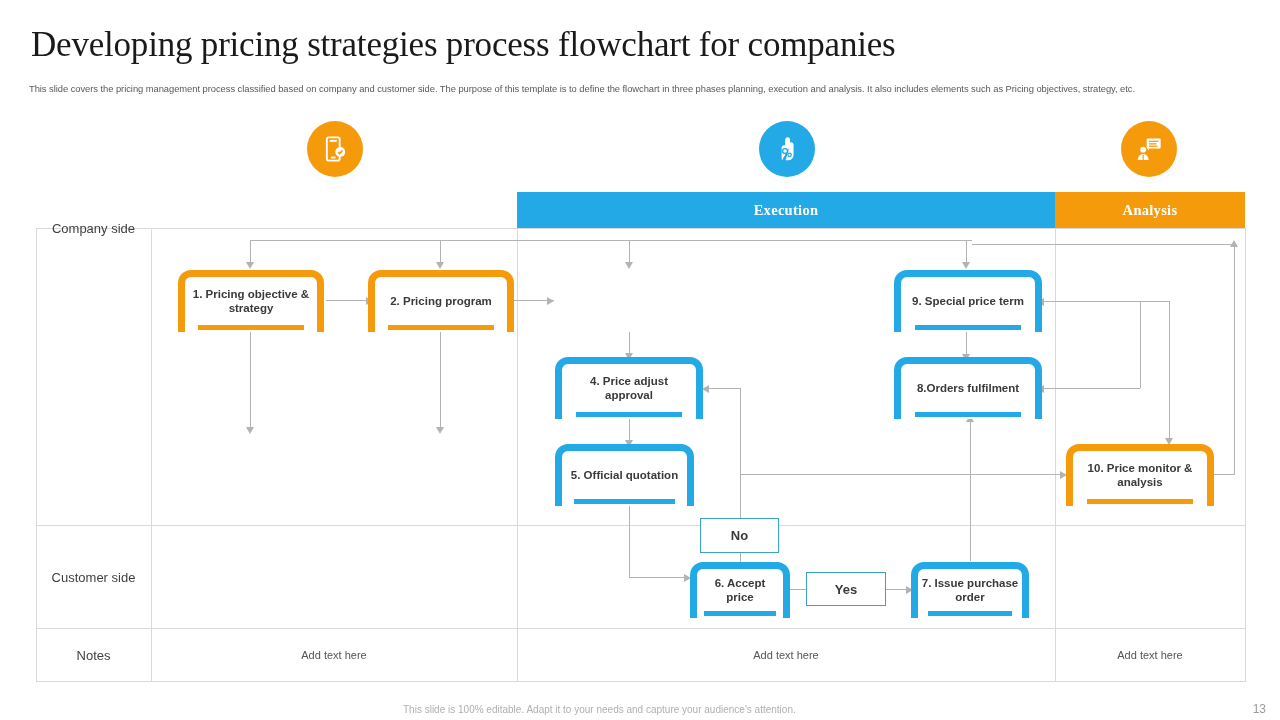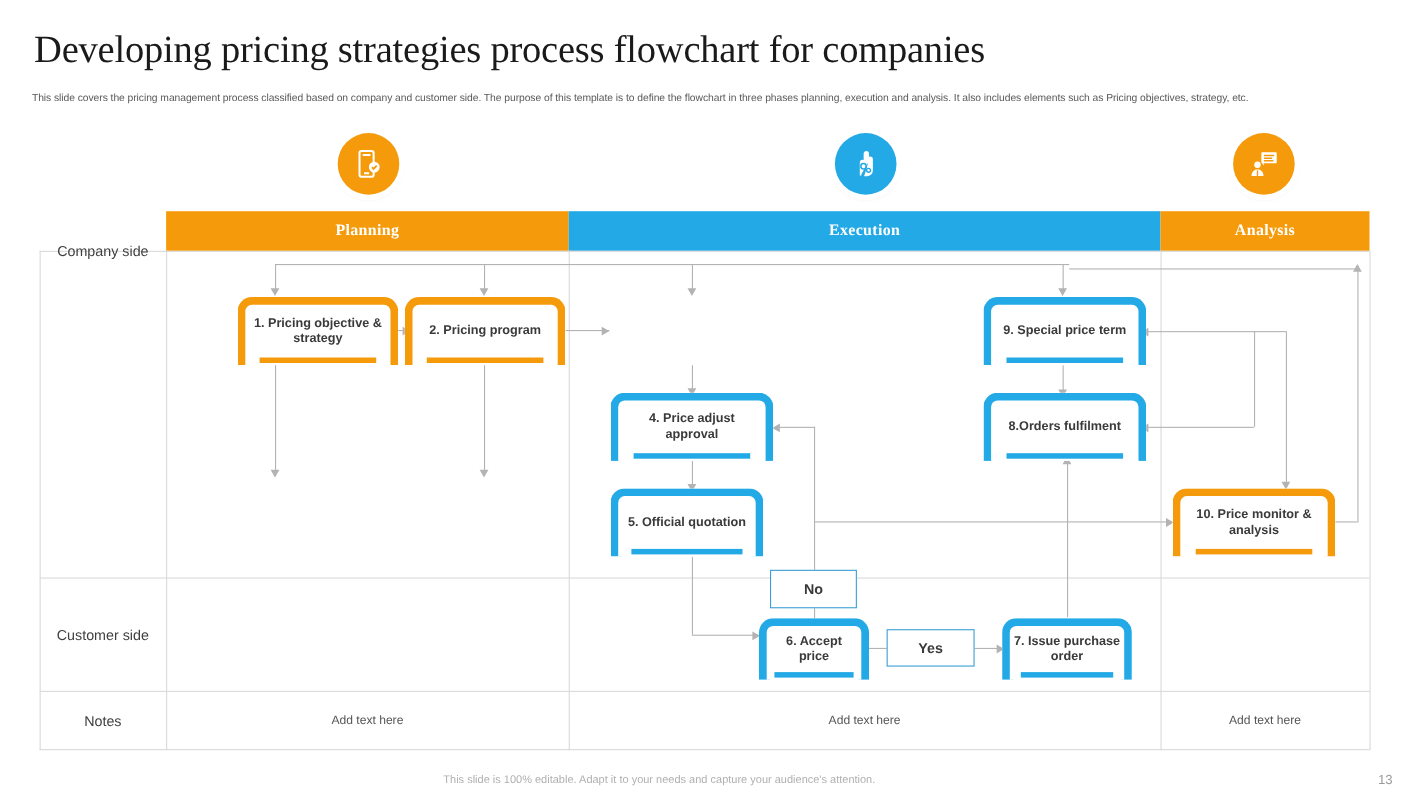--- a/index.html
+++ b/index.html
@@ -161,21 +161,20 @@
       <path d="M12 13.2l-1.6-1.7h1.6z" fill="#ffffff" stroke="none"></path>
       <line x1="12" y1="5.4" x2="20" y2="5.4" stroke="#F59B0B" stroke-width="1.1"></line>
       <line x1="12" y1="7.6" x2="18.4" y2="7.6" stroke="#F59B0B" stroke-width="1.1"></line>
       <line x1="12" y1="9.6" x2="19.4" y2="9.6" stroke="#F59B0B" stroke-width="1.1"></line>
       <circle cx="7" cy="12.6" r="2.5" fill="#ffffff" stroke="none"></circle>
       <path d="M2.3 21.5c0-3 2.1-5.3 4.7-5.3s4.7 2.3 4.7 5.3z" fill="#ffffff" stroke="none"></path>
       <line x1="7" y1="17" x2="7" y2="21.5" stroke="#F59B0B" stroke-width="1"></line>
     </svg>
   </div>
 
-  <div class="phase" id="ph-planning">Planning</div>
   <div class="phase" id="ph-execution">Execution</div>
   <div class="phase" id="ph-analysis">Analysis</div>
 
   <div class="gline h" style="left:36px; top:228px; width:1209px;"></div>
   <div class="gline h" style="left:36px; top:525px; width:1209px;"></div>
   <div class="gline h" style="left:36px; top:628px; width:1209px;"></div>
   <div class="gline h" style="left:36px; top:681px; width:1209px;"></div>
   <div class="gline v" style="left:36px;   top:228px; height:454px;"></div>
   <div class="gline v" style="left:151px;  top:228px; height:454px;"></div>
   <div class="gline v" style="left:517px;  top:228px; height:454px;"></div>
@@ -241,21 +240,21 @@
   <div class="arrow down" style="left:962px; top:354px;"></div>
 
   <div class="conn h" style="left:740px; top:474px; width:326px;"></div>
   <div class="arrow right" style="left:1060px; top:471px;"></div>
 
   <div class="conn h" style="left:1213px; top:474px; width:21px;"></div>
   <div class="conn v" style="left:1234px; top:244px; height:231px;"></div>
   <div class="conn h" style="left:972px; top:244px; width:262px;"></div>
   <div class="arrow up" style="left:1230px; top:240px;"></div>
 
-  <div class="pbox orange" id="n1" style="left:178px; top:270px; width:146px; height:62px;margin-left:38px;">
+  <div class="pbox orange" id="n1" style="left:178px; top:270px; width:146px; height:62px;">
     <span class="inner">1. Pricing objective &amp; strategy</span>
   </div>
 
   <div class="pbox orange" id="n2" style="left:368px; top:270px; width:146px; height:62px;">
     <span class="inner">2. Pricing program</span>
   </div>
 
 
   <div class="pbox blue" id="n4" style="left:555px; top:357px; width:148px; height:62px;">
     <span class="inner">4. Price adjust approval</span>

